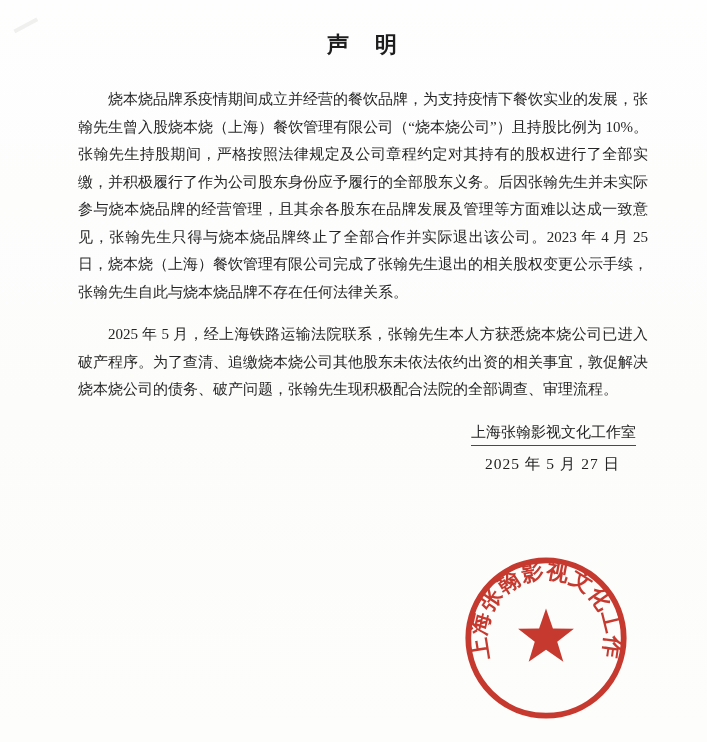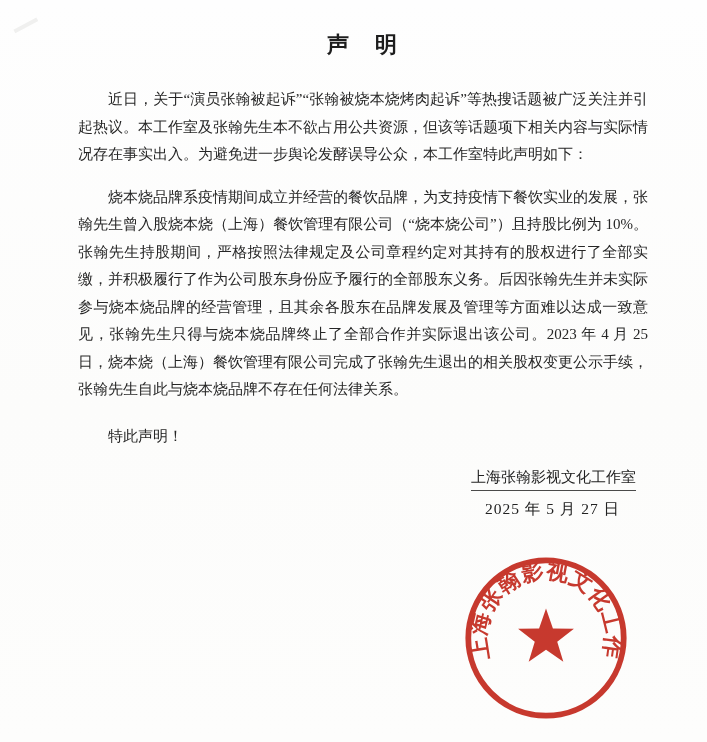--- a/index.html
+++ b/index.html
@@ -87,27 +87,26 @@
 </style>
 </head>
 <body>
 
 <div class="page">
 
   <div class="corner-mark"></div>
 
   <h1 class="doc-title">声　明</h1>
 
-  <p class="para">近日，关于“演员张翰被起诉”“张翰被烧本烧烤肉起诉”等热搜话题被广泛关注并引起热议。本工作室及张翰先生本不欲占用公共资源，但该等话题项下相关内容与实际情况存在事实出入。为避免进一步舆论发酵误导公众，本工作室特此声明如下：</p>
 
   <p class="para">烧本烧品牌系疫情期间成立并经营的餐饮品牌，为支持疫情下餐饮实业的发展，张翰先生曾入股烧本烧（上海）餐饮管理有限公司（“烧本烧公司”）且持股比例为 10%。张翰先生持股期间，严格按照法律规定及公司章程约定对其持有的股权进行了全部实缴，并积极履行了作为公司股东身份应予履行的全部股东义务。后因张翰先生并未实际参与烧本烧品牌的经营管理，且其余各股东在品牌发展及管理等方面难以达成一致意见，张翰先生只得与烧本烧品牌终止了全部合作并实际退出该公司。2023 年 4 月 25 日，烧本烧（上海）餐饮管理有限公司完成了张翰先生退出的相关股权变更公示手续，张翰先生自此与烧本烧品牌不存在任何法律关系。</p>
 
+  <p class="para">2025 年 5 月，经上海铁路运输法院联系，张翰先生本人方获悉烧本烧公司已进入破产程序。为了查清、追缴烧本烧公司其他股东未依法依约出资的相关事宜，敦促解决烧本烧公司的债务、破产问题，张翰先生现积极配合法院的全部调查、审理流程。</p>
 
 
-  <p class="closing">特此声明！</p>
 
   <div class="sign-block">
     <span class="sign-name">上海张翰影视文化工作室</span>
     <div class="sign-date">2025 年 5 月 27 日</div>
   </div>
 
   <div class="stamp">
     <svg viewBox="0 0 160 160" width="168" height="168">
       <circle cx="80" cy="80" r="74" fill="none" stroke="#c5281c" stroke-width="5.5"></circle>
       <path id="seal-arc" d="M 26.4 99.5 A 57 57 0 1 1 133.6 99.5" fill="none"></path>

